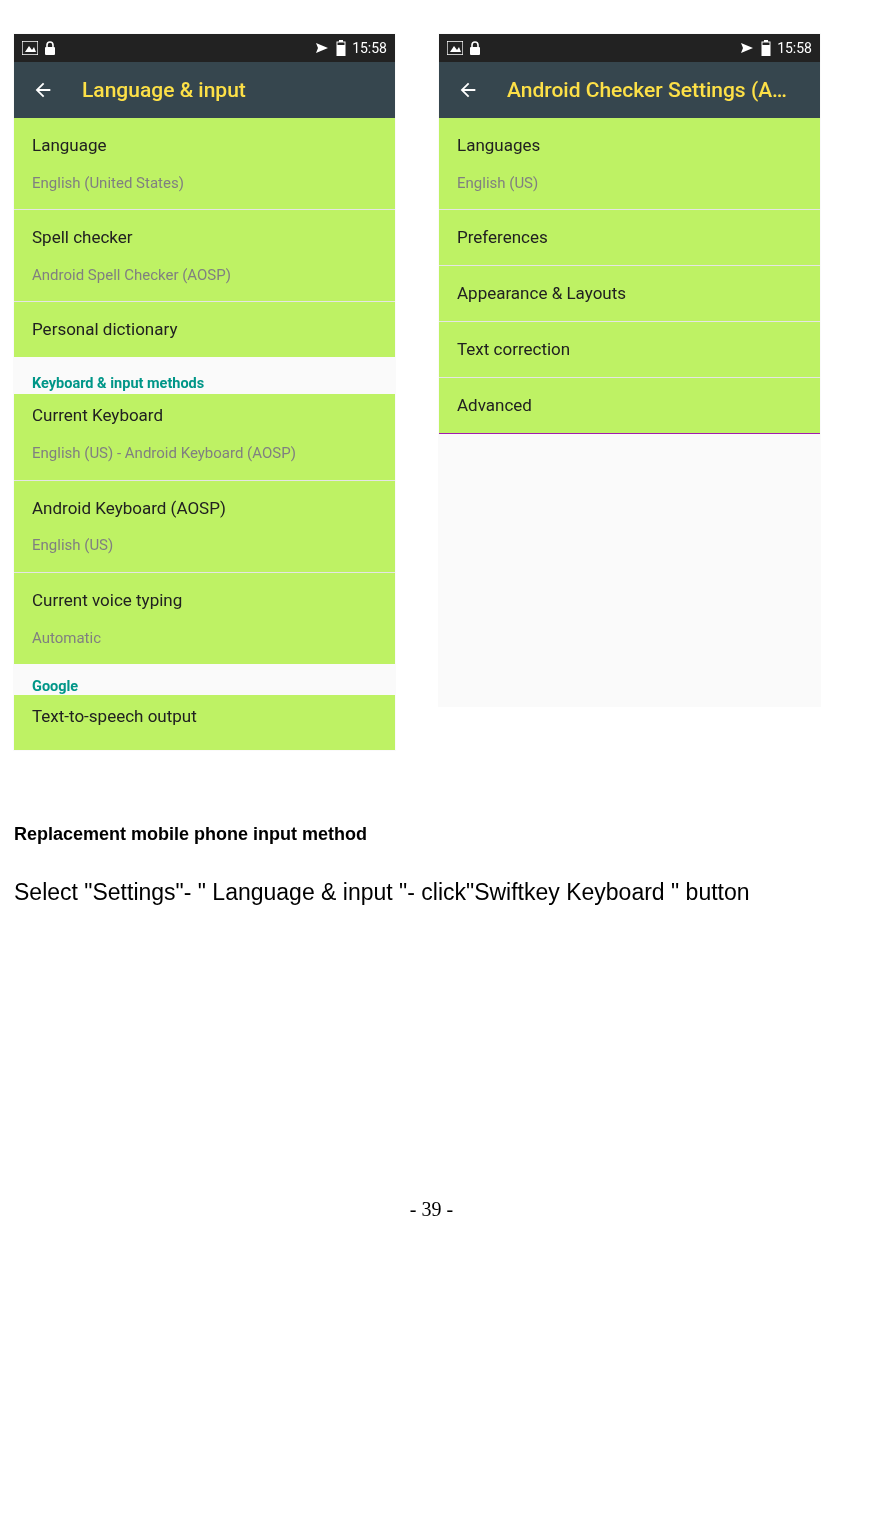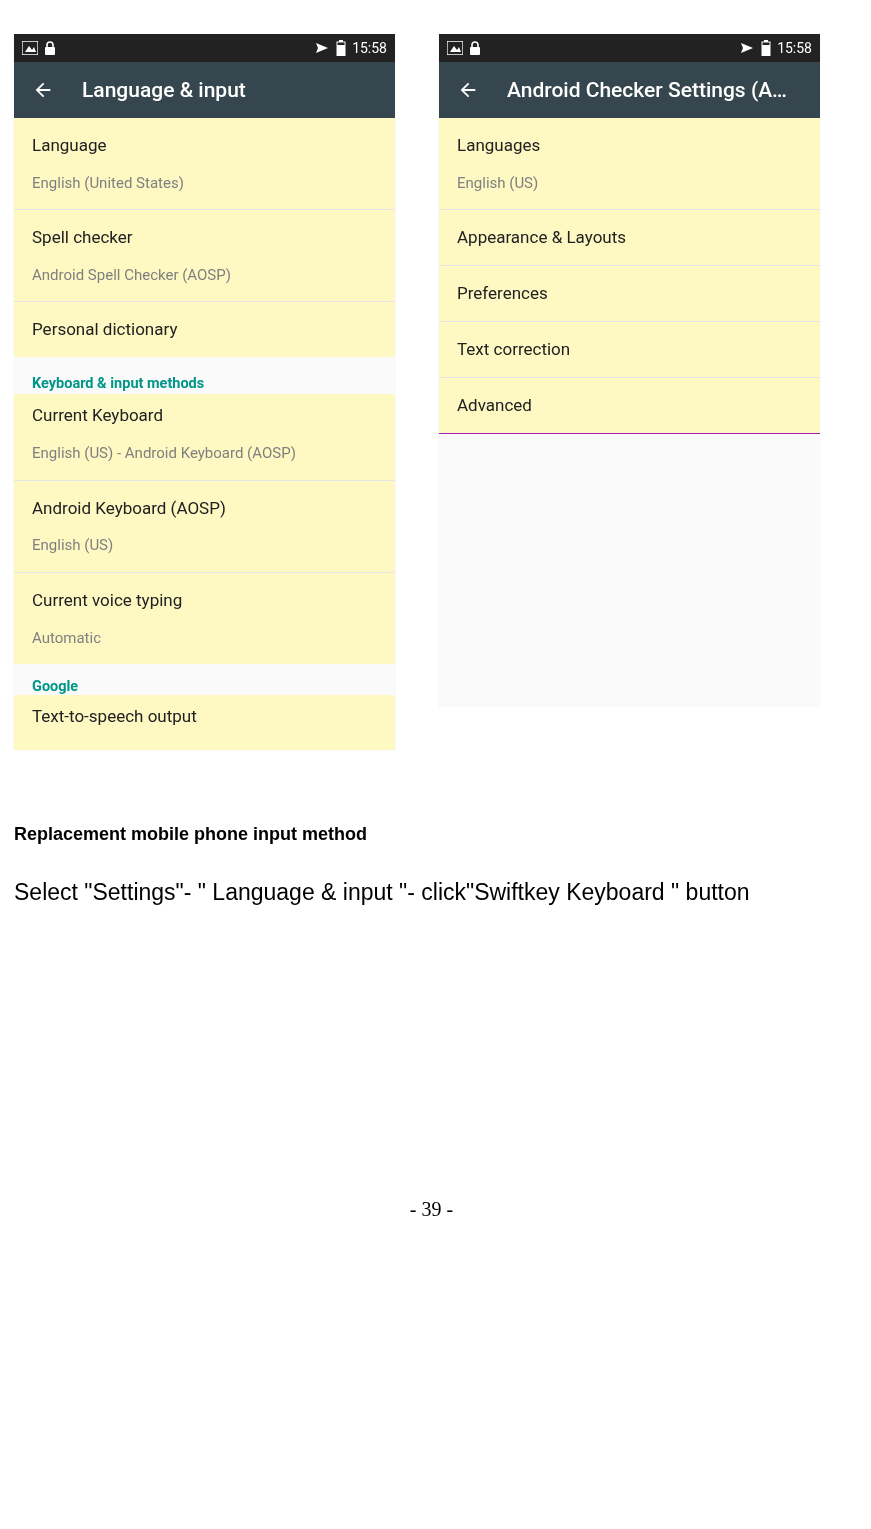--- a/index.html
+++ b/index.html
@@ -34,40 +34,40 @@
     font-size: 14px;
   }
   .status-left, .status-right {
     display: flex;
     align-items: center;
     gap: 6px;
   }
   .status-bar svg { display: block; }
   .app-bar {
     background: #36464e;
-    color: #ffffff;
+    color: #fde047;
     height: 56px;
     display: flex;
     align-items: center;
     padding: 0 18px;
     gap: 28px;
   }
   .app-bar .back-arrow svg { display: block; }
   .app-bar-title {
     font-size: 21px;
     font-weight: 500;
     white-space: nowrap;
     overflow: hidden;
     text-overflow: ellipsis;
     flex: 1;
   }
   .list-item {
     padding: 16px 18px;
     border-bottom: 1px solid #e5e5e5;
-    background: #fef9c3;
+    background: #bef264;
   }
   .list-item:last-child { border-bottom: none; }
   .list-item .title {
     font-size: 17px;
     color: #212121;
     line-height: 1.35;
   }
   .list-item .subtitle {
     font-size: 15px;
     color: #808080;
@@ -243,24 +243,24 @@
         </span>
         <div class="app-bar-title">Android Checker Settings (A…</div>
       </div>
 
       <div class="phone-body">
         <div class="list-item">
           <div class="title">Languages</div>
           <div class="subtitle">English (US)</div>
         </div>
         <div class="list-item">
+          <div class="title">Preferences</div>
+        </div>
+        <div class="list-item">
           <div class="title">Appearance &amp; Layouts</div>
-        </div>
-        <div class="list-item">
-          <div class="title">Preferences</div>
         </div>
         <div class="list-item">
           <div class="title">Text correction</div>
         </div>
         <div class="list-item">
           <div class="title">Advanced</div>
         </div>
       </div>
     </div>
 

